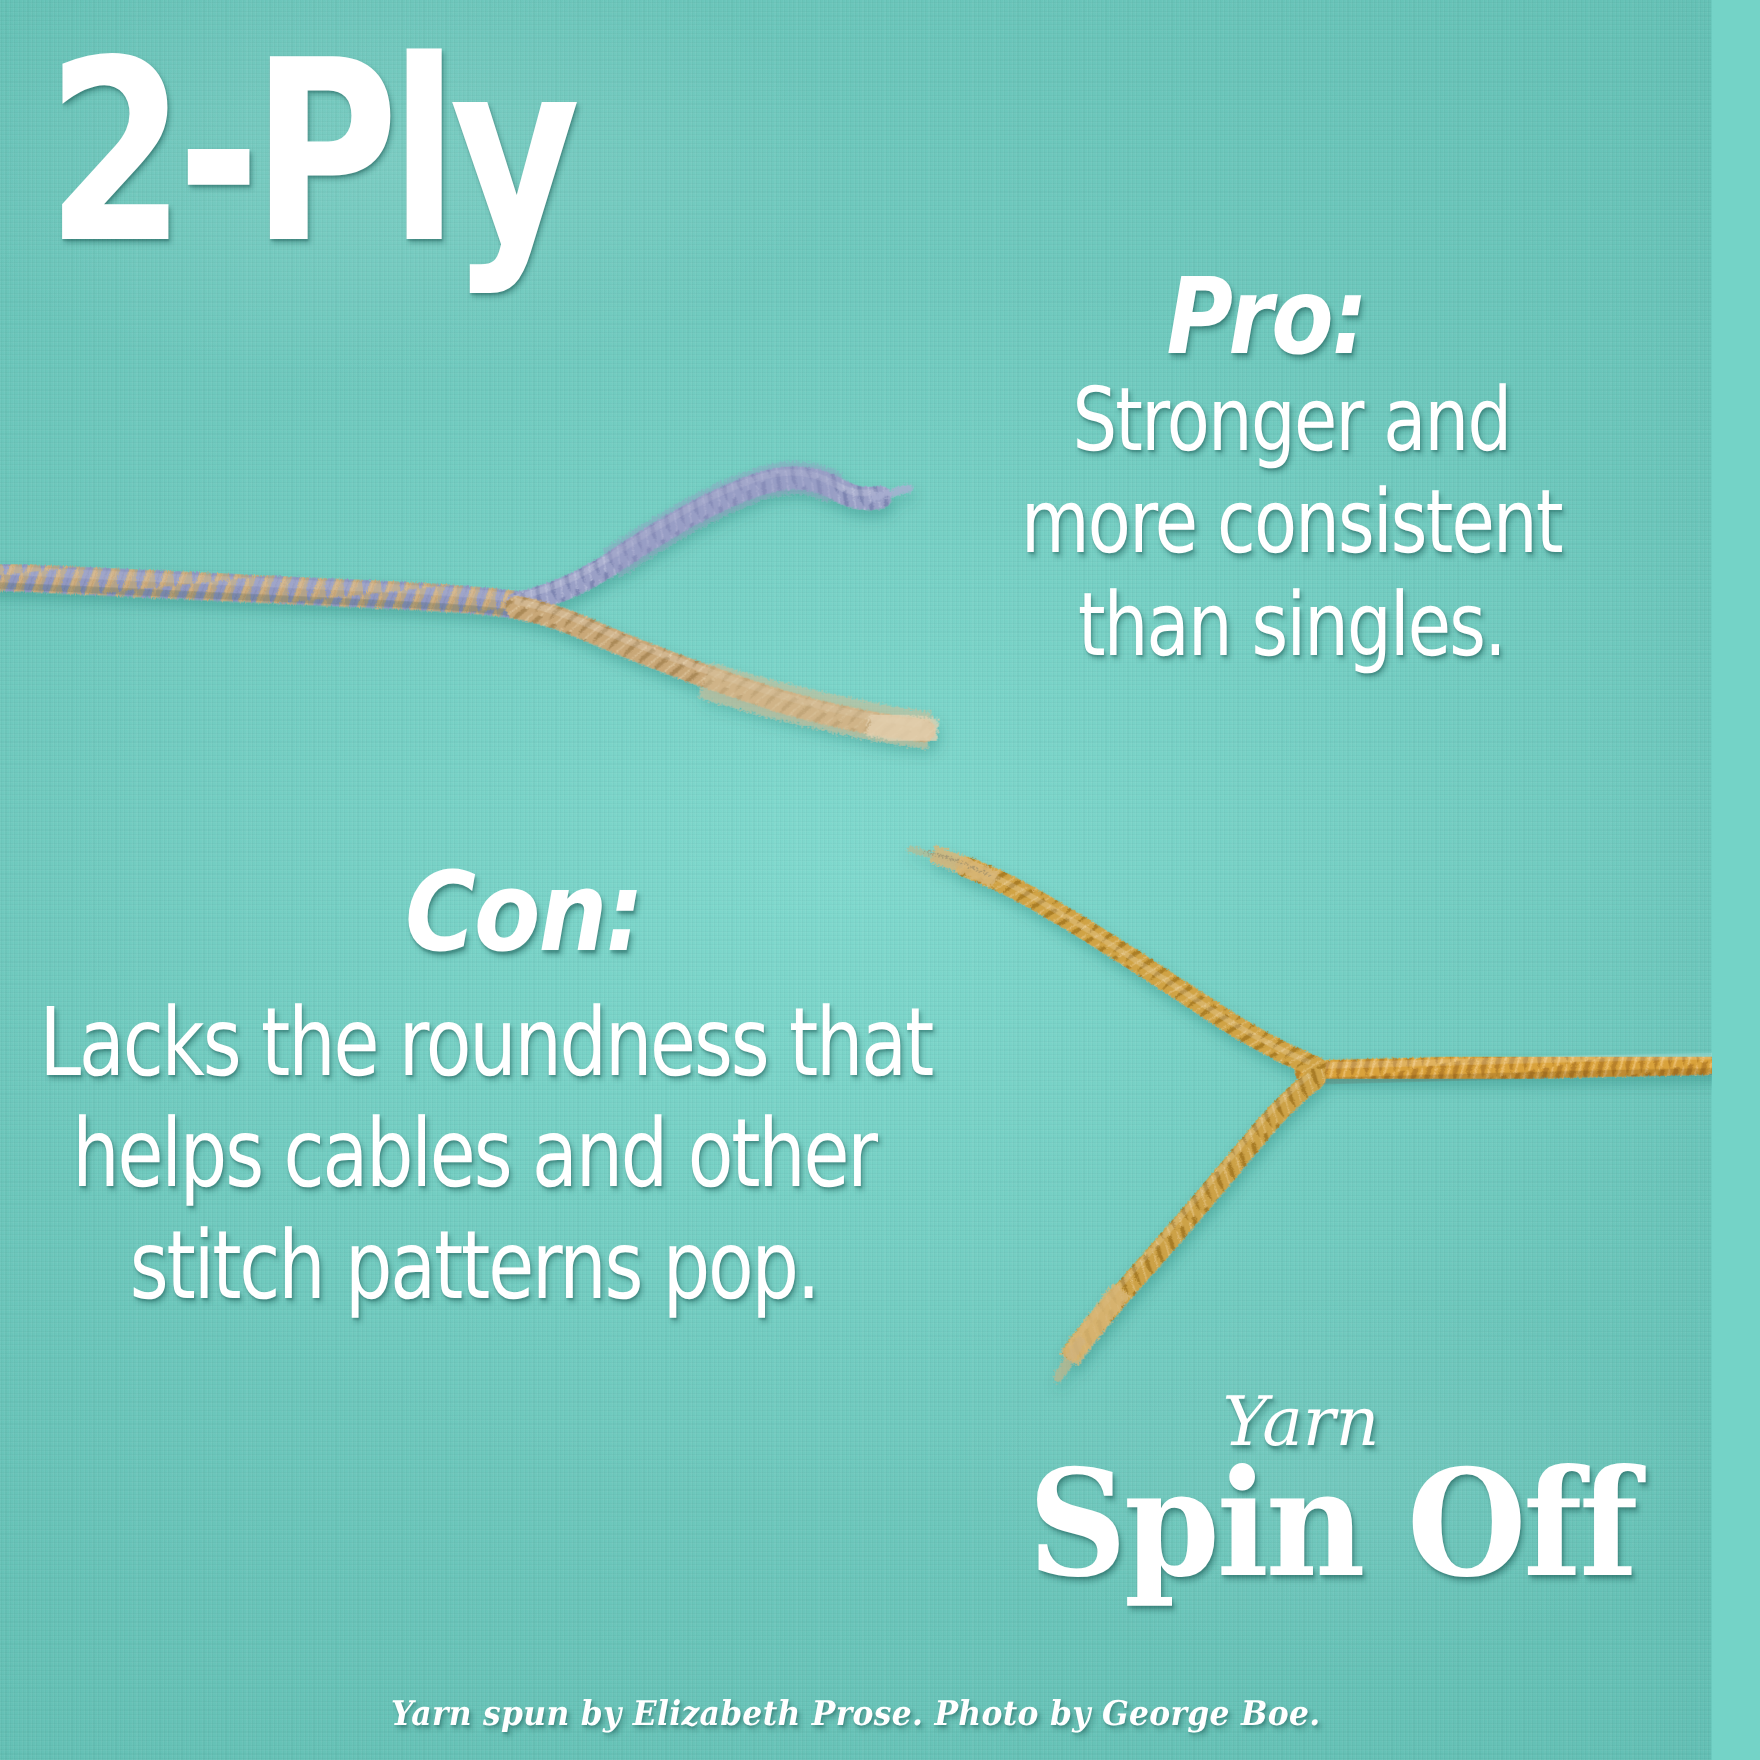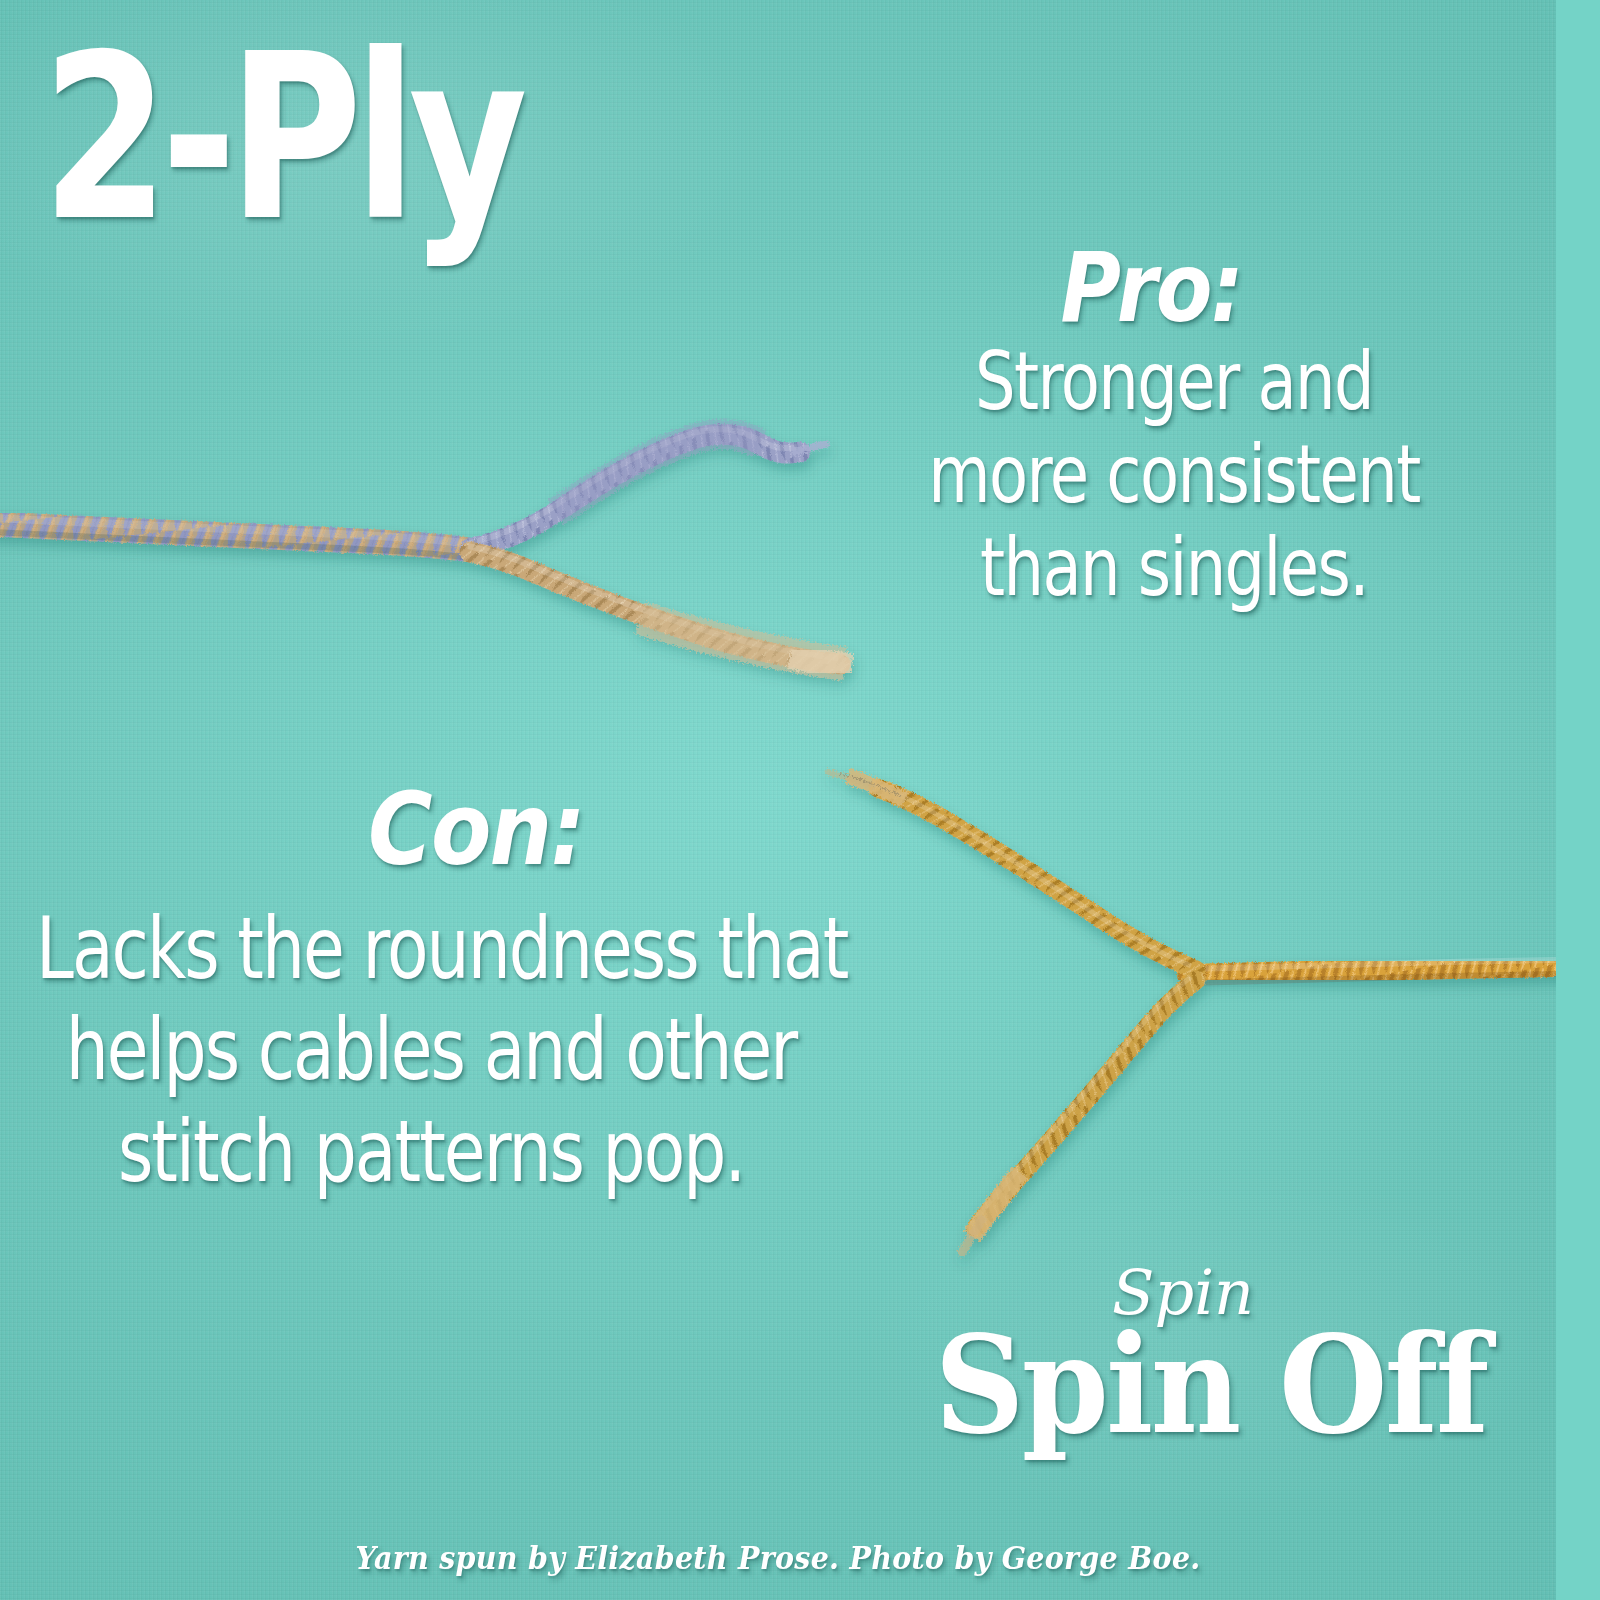--- a/index.html
+++ b/index.html
@@ -256,20 +256,20 @@
     </div>
 
     <div id="con-block">
       <span id="con-label" class="white">Con:</span>
       <span class="con-line white">Lacks the roundness that</span>
       <span class="con-line white">helps cables and other</span>
       <span class="con-line white">stitch patterns pop.</span>
     </div>
 
     <div id="brand-block">
-      <span id="brand-from" class="white">Spin</span>
+      <span id="brand-from" class="white">Yarn</span>
       <span id="brand-name" class="white">Spin Off</span>
     </div>
 
     <div id="credit" class="white">Yarn spun by Elizabeth Prose. Photo by George Boe.</div>
 
   </div>
 </div>
 
 </body></html>

